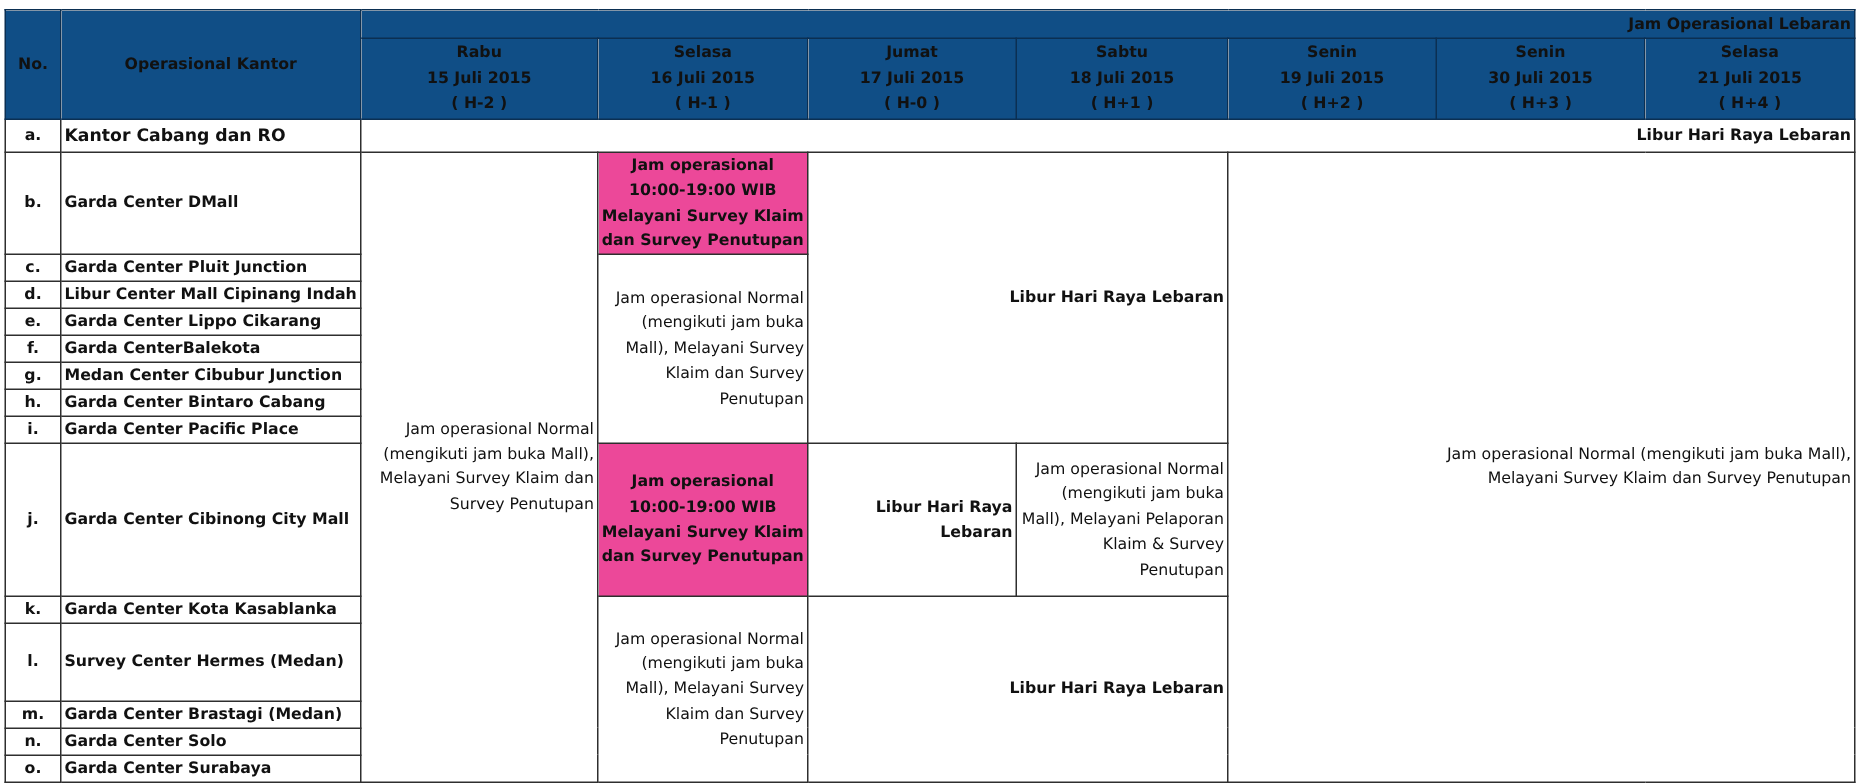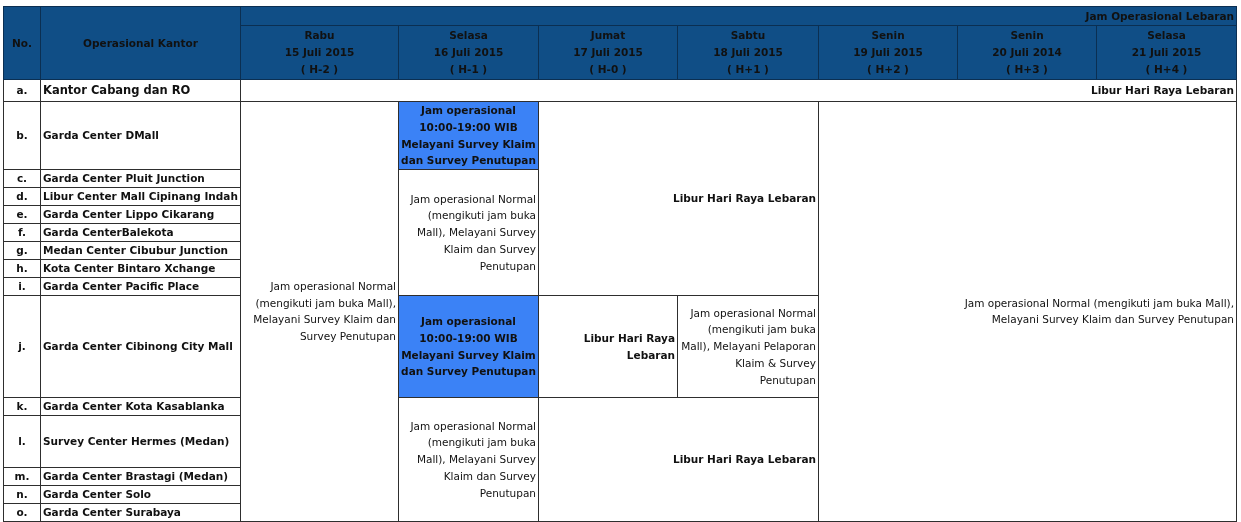--- a/index.html
+++ b/index.html
@@ -12,21 +12,21 @@
   th { background:#104e86; color:#ffffff; font-weight:bold; text-align:center;
        border-color:#0b2f52 !important; }
   th.top { height:18px; line-height:18px; text-align:right; padding-right:430px; }
   th.day { height:53px; line-height:17px; font-size:11px; }
   th.no, th.kantor { font-size:11.5px; }
   td.idx { text-align:center; font-weight:bold; font-size:11.5px; }
   td.name { font-weight:bold; font-size:10.5px; white-space:nowrap; padding-left:4px; }
   td.name.big { font-size:11.5px; }
   td.center { text-align:right; vertical-align:middle; }
   td.normal { font-size:10.5px; line-height:1.55; }
-  td.blue { background:#3b82f6; font-weight:bold; text-align:center; font-size:10.5px; line-height:1.65; }
+  td.blue { background:#ec4899; font-weight:bold; text-align:center; font-size:10.5px; line-height:1.65; }
   .red { color:#d11a2a; font-weight:bold; font-size:11px; text-align:center; }
   .hdr-label { display:block;text-align:center; }
 </style>
 </head>
 <body>
 
 <table class="sched">
   <colgroup>
     <col style="width:37px">
       <col style="width:200px">
@@ -65,21 +65,21 @@
           <span class="hdr-label">18 Juli 2015</span>
           <span class="hdr-label">( H+1 )</span>
         </th>
     <th class="day">
           <span class="hdr-label">Senin</span>
           <span class="hdr-label">19 Juli 2015</span>
           <span class="hdr-label">( H+2 )</span>
         </th>
     <th class="day">
           <span class="hdr-label">Senin</span>
-          <span class="hdr-label">20 Juli 2014</span>
+          <span class="hdr-label">30 Juli 2015</span>
           <span class="hdr-label">( H+3 )</span>
         </th>
     <th class="day">
           <span class="hdr-label">Selasa</span>
           <span class="hdr-label">21 Juli 2015</span>
           <span class="hdr-label">( H+4 )</span>
         </th>
   </tr>
 
   <tr style="height:22px">
@@ -118,21 +118,21 @@
     <td class="name">Garda CenterBalekota</td>
   </tr>
 
   <tr style="height:18px">
     <td class="idx">g.</td>
     <td class="name">Medan Center Cibubur Junction</td>
   </tr>
 
   <tr style="height:18px">
     <td class="idx">h.</td>
-    <td class="name">Kota Center Bintaro Xchange</td>
+    <td class="name">Garda Center Bintaro Cabang</td>
   </tr>
 
   <tr style="height:18px">
     <td class="idx">i.</td>
     <td class="name">Garda Center Pacific Place</td>
   </tr>
 
   <tr style="height:102px">
     <td class="idx">j.</td>
     <td class="name">Garda Center Cibinong City Mall</td>

